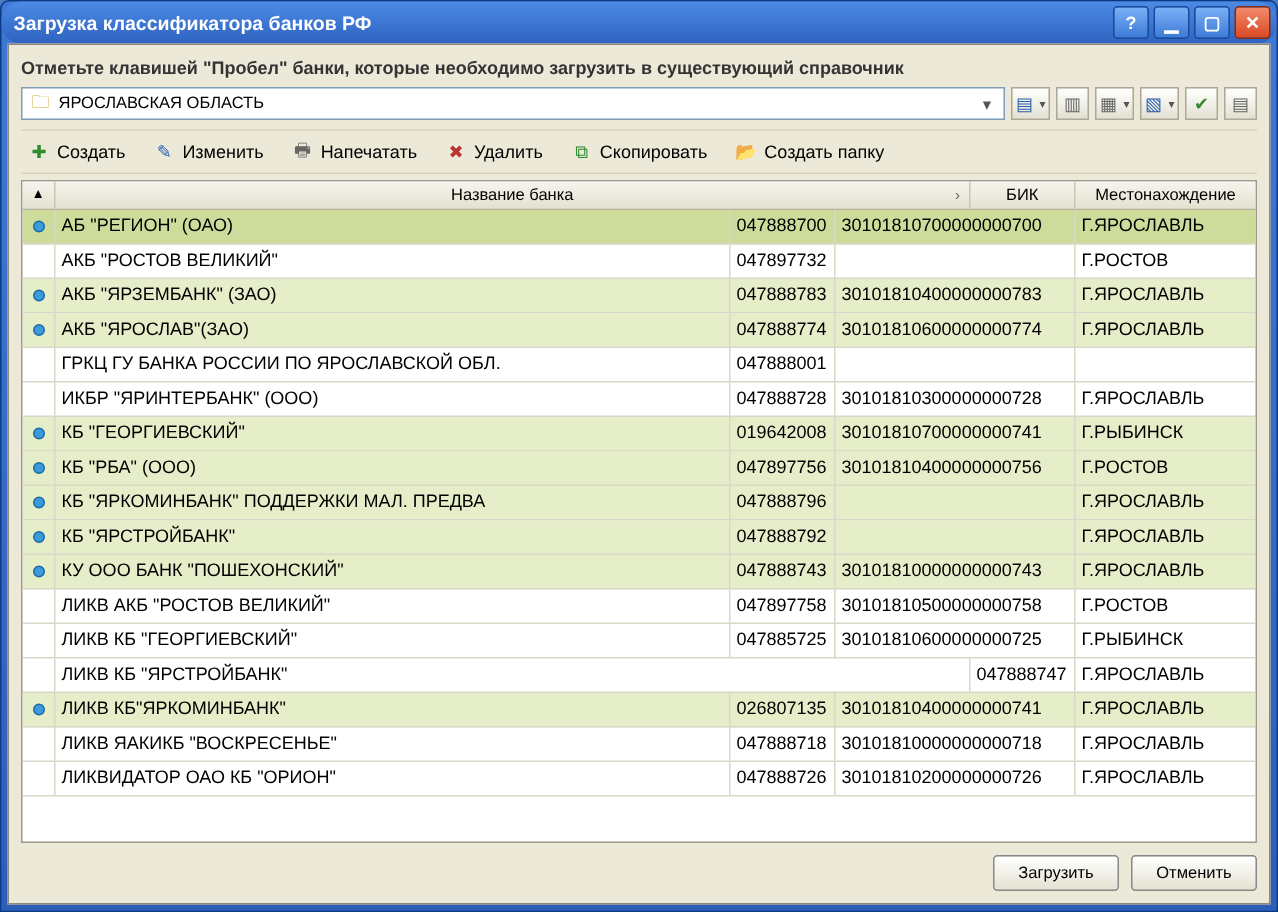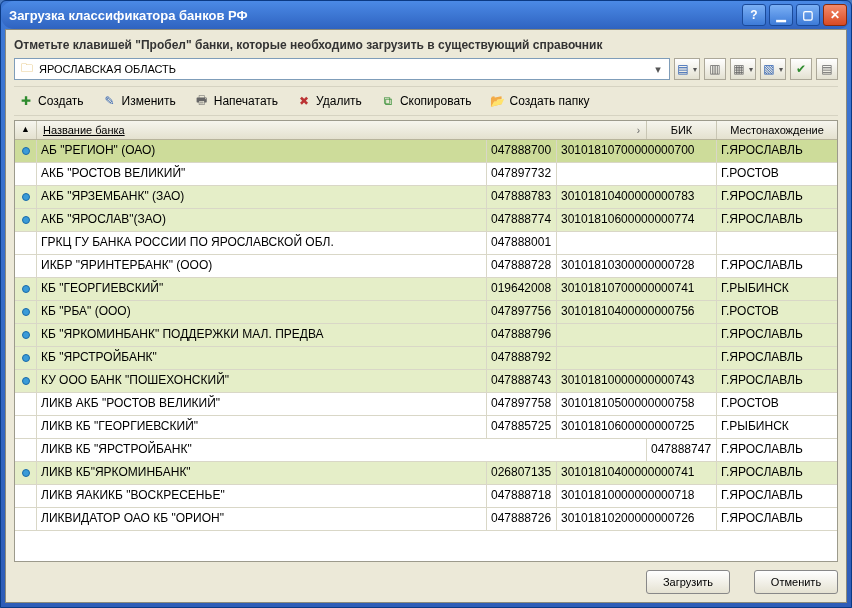--- a/index.html
+++ b/index.html
@@ -117,21 +117,21 @@
     border-bottom:1px solid #b7b39c;
     font-size:11px;
   }
   .ghead .gh {
     padding:3px 6px;
     border-right:1px solid #c9c6b4;
     text-align:center;
     white-space:nowrap; overflow:hidden;
   }
   .gh.sort { width:22px; font-size:9px; }
-  .gh.name { flex:1; position:relative; display:flex; align-items:center;text-decoration:underline; }
+  .gh.name { flex:1; position:relative; display:flex; justify-content:center; align-items:center; }
   .gh.name .angle { position:absolute; right:6px; color:#666; font-size:10px; }
   .gh.bik { width:70px; }
   .gh.korr { width:160px; }
   .gh.loc { width:120px; border-right:none; }
   .gbody { flex:1; overflow-y:auto; }
   .grow {
     display:flex;
     height:23px;
     border-bottom:1px solid #d9d7c7;
     font-size:12px;
@@ -140,21 +140,21 @@
   .grow.alt { background:#e5eec8; }
   .grow.sel { background:#cddc9a; }
   .gc { border-right:1px solid #d9d7c7; padding:3px 4px; white-space:nowrap; overflow:hidden; }
   .gc.mark { width:22px; text-align:center; }
   .gc.mark .dot { width:8px; height:8px; border-radius:50%; background:#3a9bd8; border:1px solid #1a6aa8; display:inline-block; margin-top:4px; }
   .gc.name { flex:1; }
   .gc.bik { width:70px; }
   .gc.korr { width:160px; }
   .gc.loc { width:120px; border-right:none; }
   .footer {
-    display:flex; justify-content:flex-end; gap:24px;
+    display:flex; justify-content:flex-end; gap:8px;
     padding-top:8px;
   }
   .winbtn {
     min-width:84px; height:24px;
     border:1px solid #888;
     background:linear-gradient(#ffffff,#e5e2d2);
     border-radius:3px;
     font-size:11px;
     cursor:pointer;
     display:inline-flex; align-items:center; justify-content:center;

